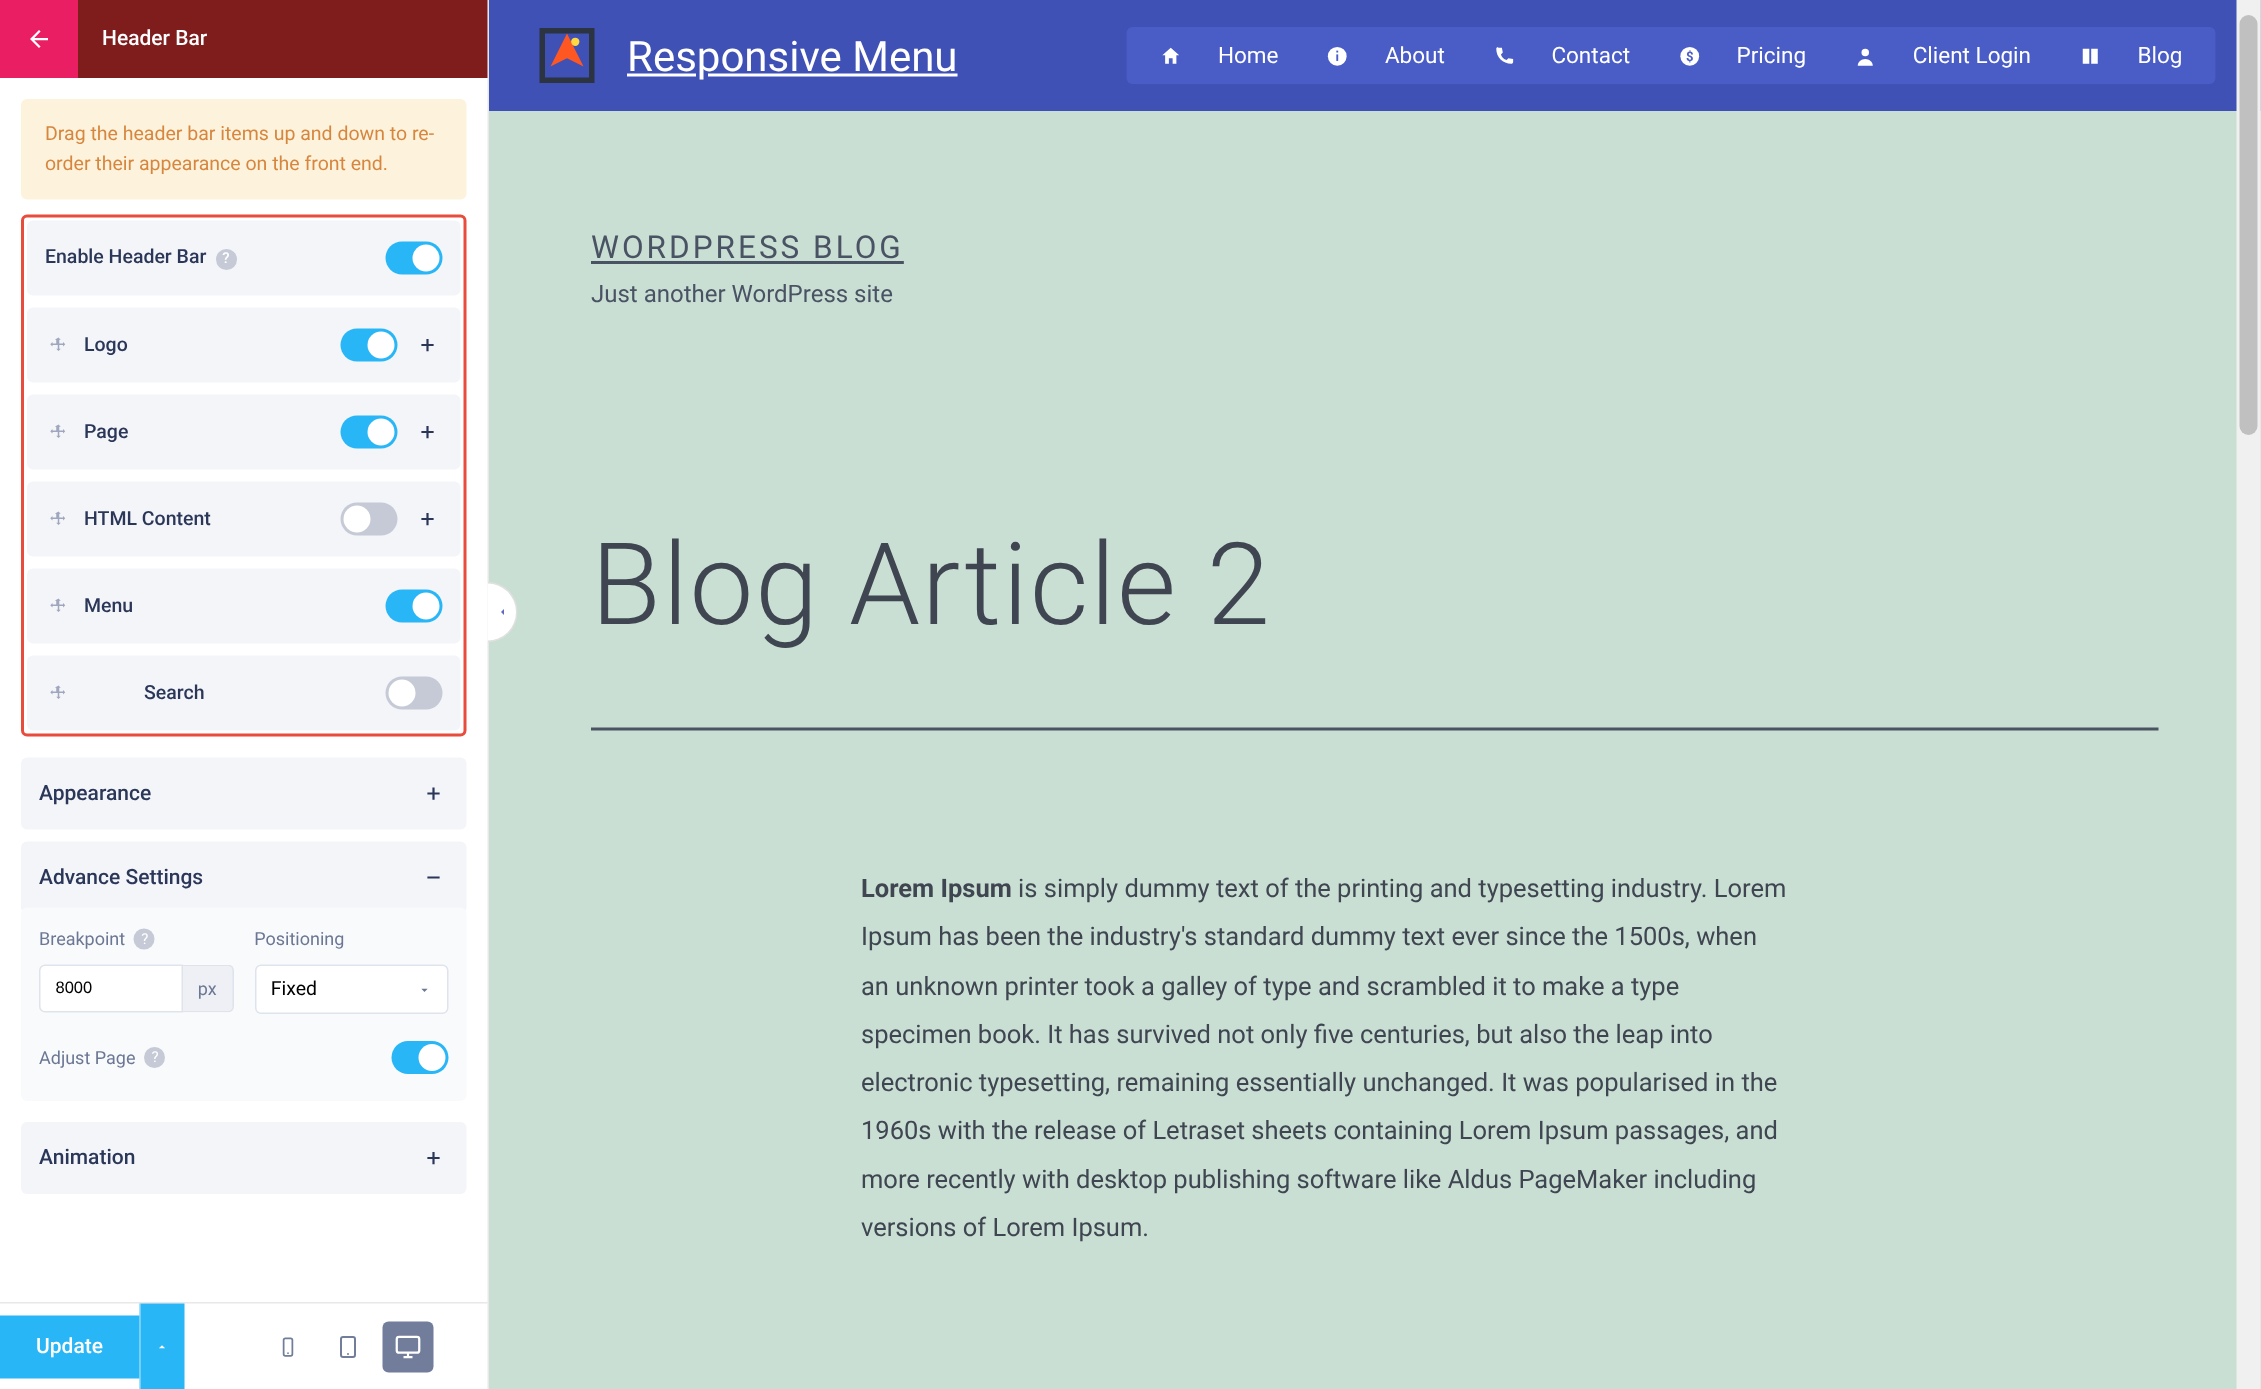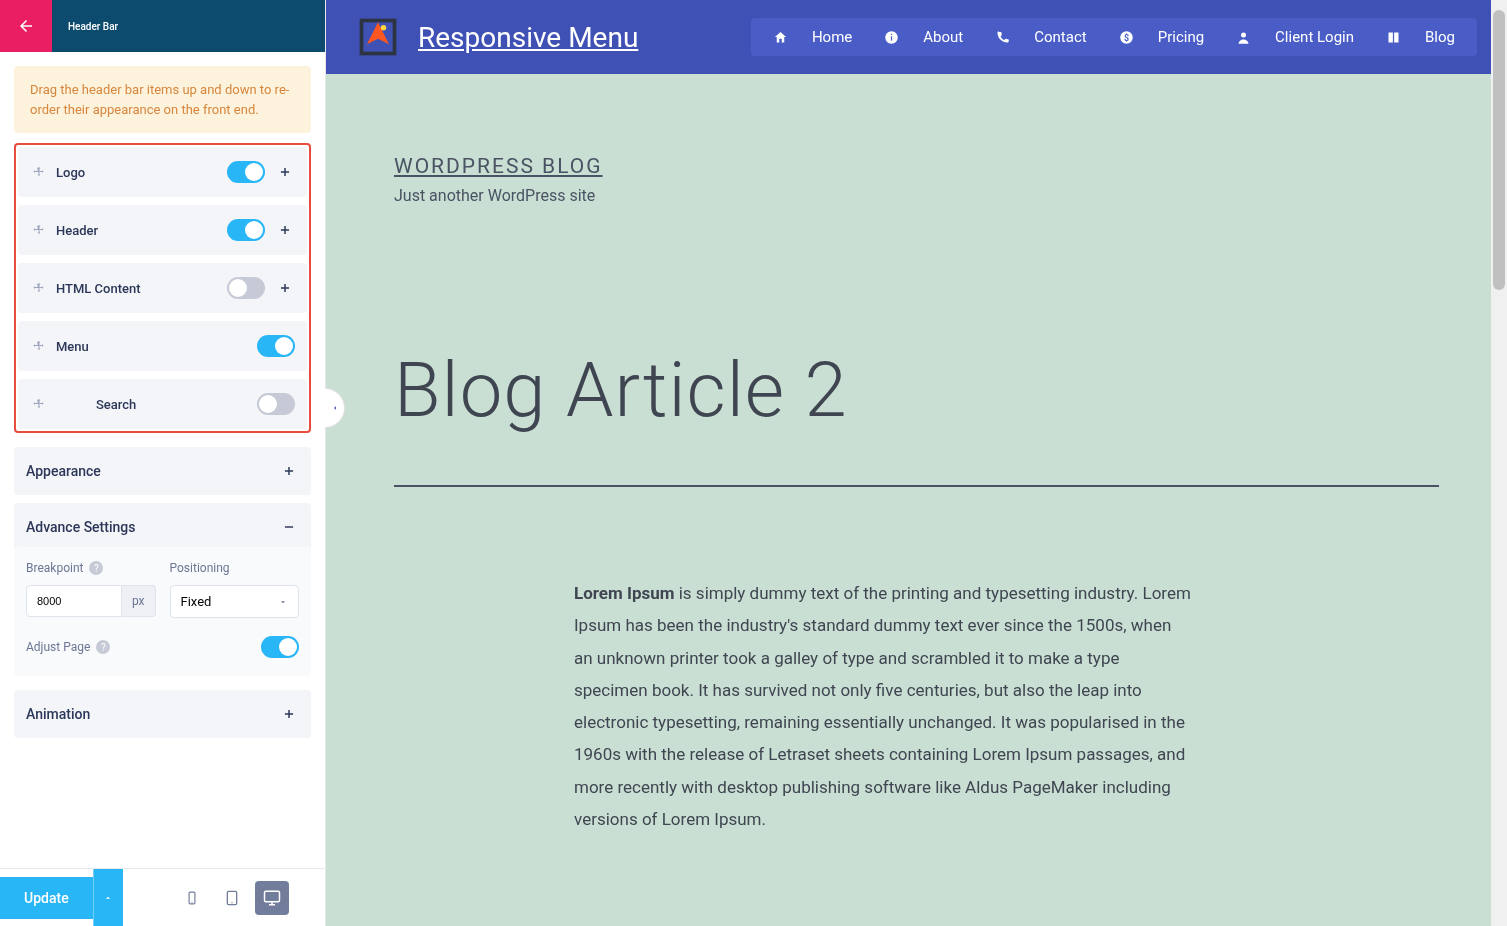--- a/index.html
+++ b/index.html
@@ -5,21 +5,21 @@
 * { box-sizing: border-box; margin: 0; padding: 0; }
 body { font-family: -apple-system, BlinkMacSystemFont, "Segoe UI", Roboto, sans-serif; background: #fff; overflow: hidden; }
 
 .app { display: flex; width: 1507px; height: 926px; }
 
 
 .sidebar { width: 326px; background: #fff; display: flex; flex-direction: column; border-right: 1px solid #e8e8e8; position: relative; }
 .sidebar-header { display: flex; align-items: center; height: 52px; }
 .back-btn { width: 52px; height: 52px; background: #e91e63; display: flex; align-items: center; justify-content: center; cursor: pointer; }
 .back-btn svg { fill: #fff; }
-.sidebar-title-bar { flex: 1; height: 52px; background: #0c4a6e; color: #fff; display: flex; align-items: center; padding: 0 16px; font-size: 10px; font-weight: 500; }
+.sidebar-title-bar { flex: 1; height: 52px; background: #7f1d1d; color: #fff; display: flex; align-items: center; padding: 0 16px; font-size: 14px; font-weight: 500; }
 
 .sidebar-body { flex: 1; overflow-y: auto; padding: 14px; }
 .notice { background: #fdf3dc; color: #d6863e; font-size: 13px; padding: 14px 16px; border-radius: 4px; line-height: 1.5; margin-bottom: 10px; }
 
 .highlight-box { border: 2px solid #e74c3c; border-radius: 4px; padding: 2px; margin-bottom: 14px; }
 
 .panel-row { background: #f4f5f9; display: flex; align-items: center; padding: 14px 12px; margin-bottom: 8px; border-radius: 4px; }
 .panel-row:last-child { margin-bottom: 0; gap: 40px; }
 .drag-handle { width: 18px; display: flex; align-items: center; justify-content: center; margin-right: 8px; cursor: grab; }
 .drag-handle svg { fill: #9fa6bd; }
@@ -93,20 +93,26 @@
             <path d="M20 11H7.8l5.6-5.6L12 4l-8 8 8 8 1.4-1.4L7.8 13H20z"></path>
           </svg>
       </div>
       <div class="sidebar-title-bar">Header Bar</div>
     </div>
 
     <div class="sidebar-body">
       <div class="notice">Drag the header bar items up and down to re-order their appearance on the front end.</div>
 
       <div class="highlight-box">
+        <div class="panel-row">
+          <span class="row-label"><span>Enable Header Bar</span><span class="help-icon">?</span></span>
+          <div class="toggle on">
+              <div class="knob"></div>
+            </div>
+        </div>
         <div id="items-container">
             <div class="panel-row">
     <span class="drag-handle">
                 <svg width="12" height="12" viewBox="0 0 24 24">
                   <path d="M12 2l3 3h-2v5h5V8l3 3-3 3v-2h-5v5h2l-3 3-3-3h2v-5H4v2l-3-3 3-3v2h5V5H7z"></path>
                 </svg>
               </span>
     <span class="row-label">Logo</span>
     <div class="toggle on">
                 <div class="knob"></div>
@@ -116,21 +122,21 @@
                   <path d="M12 5v14M5 12h14"></path>
                 </svg>
               </span>
   </div>
             <div class="panel-row">
     <span class="drag-handle">
                 <svg width="12" height="12" viewBox="0 0 24 24">
                   <path d="M12 2l3 3h-2v5h5V8l3 3-3 3v-2h-5v5h2l-3 3-3-3h2v-5H4v2l-3-3 3-3v2h5V5H7z"></path>
                 </svg>
               </span>
-    <span class="row-label">Header</span>
+    <span class="row-label">Page</span>
     <div class="toggle on">
                 <div class="knob"></div>
               </div>
     <span class="expand-icon">
                 <svg width="14" height="14" viewBox="0 0 24 24" fill="none" stroke-width="2.5" stroke="#2b3758">
                   <path d="M12 5v14M5 12h14"></path>
                 </svg>
               </span>
   </div>
             <div class="panel-row">

